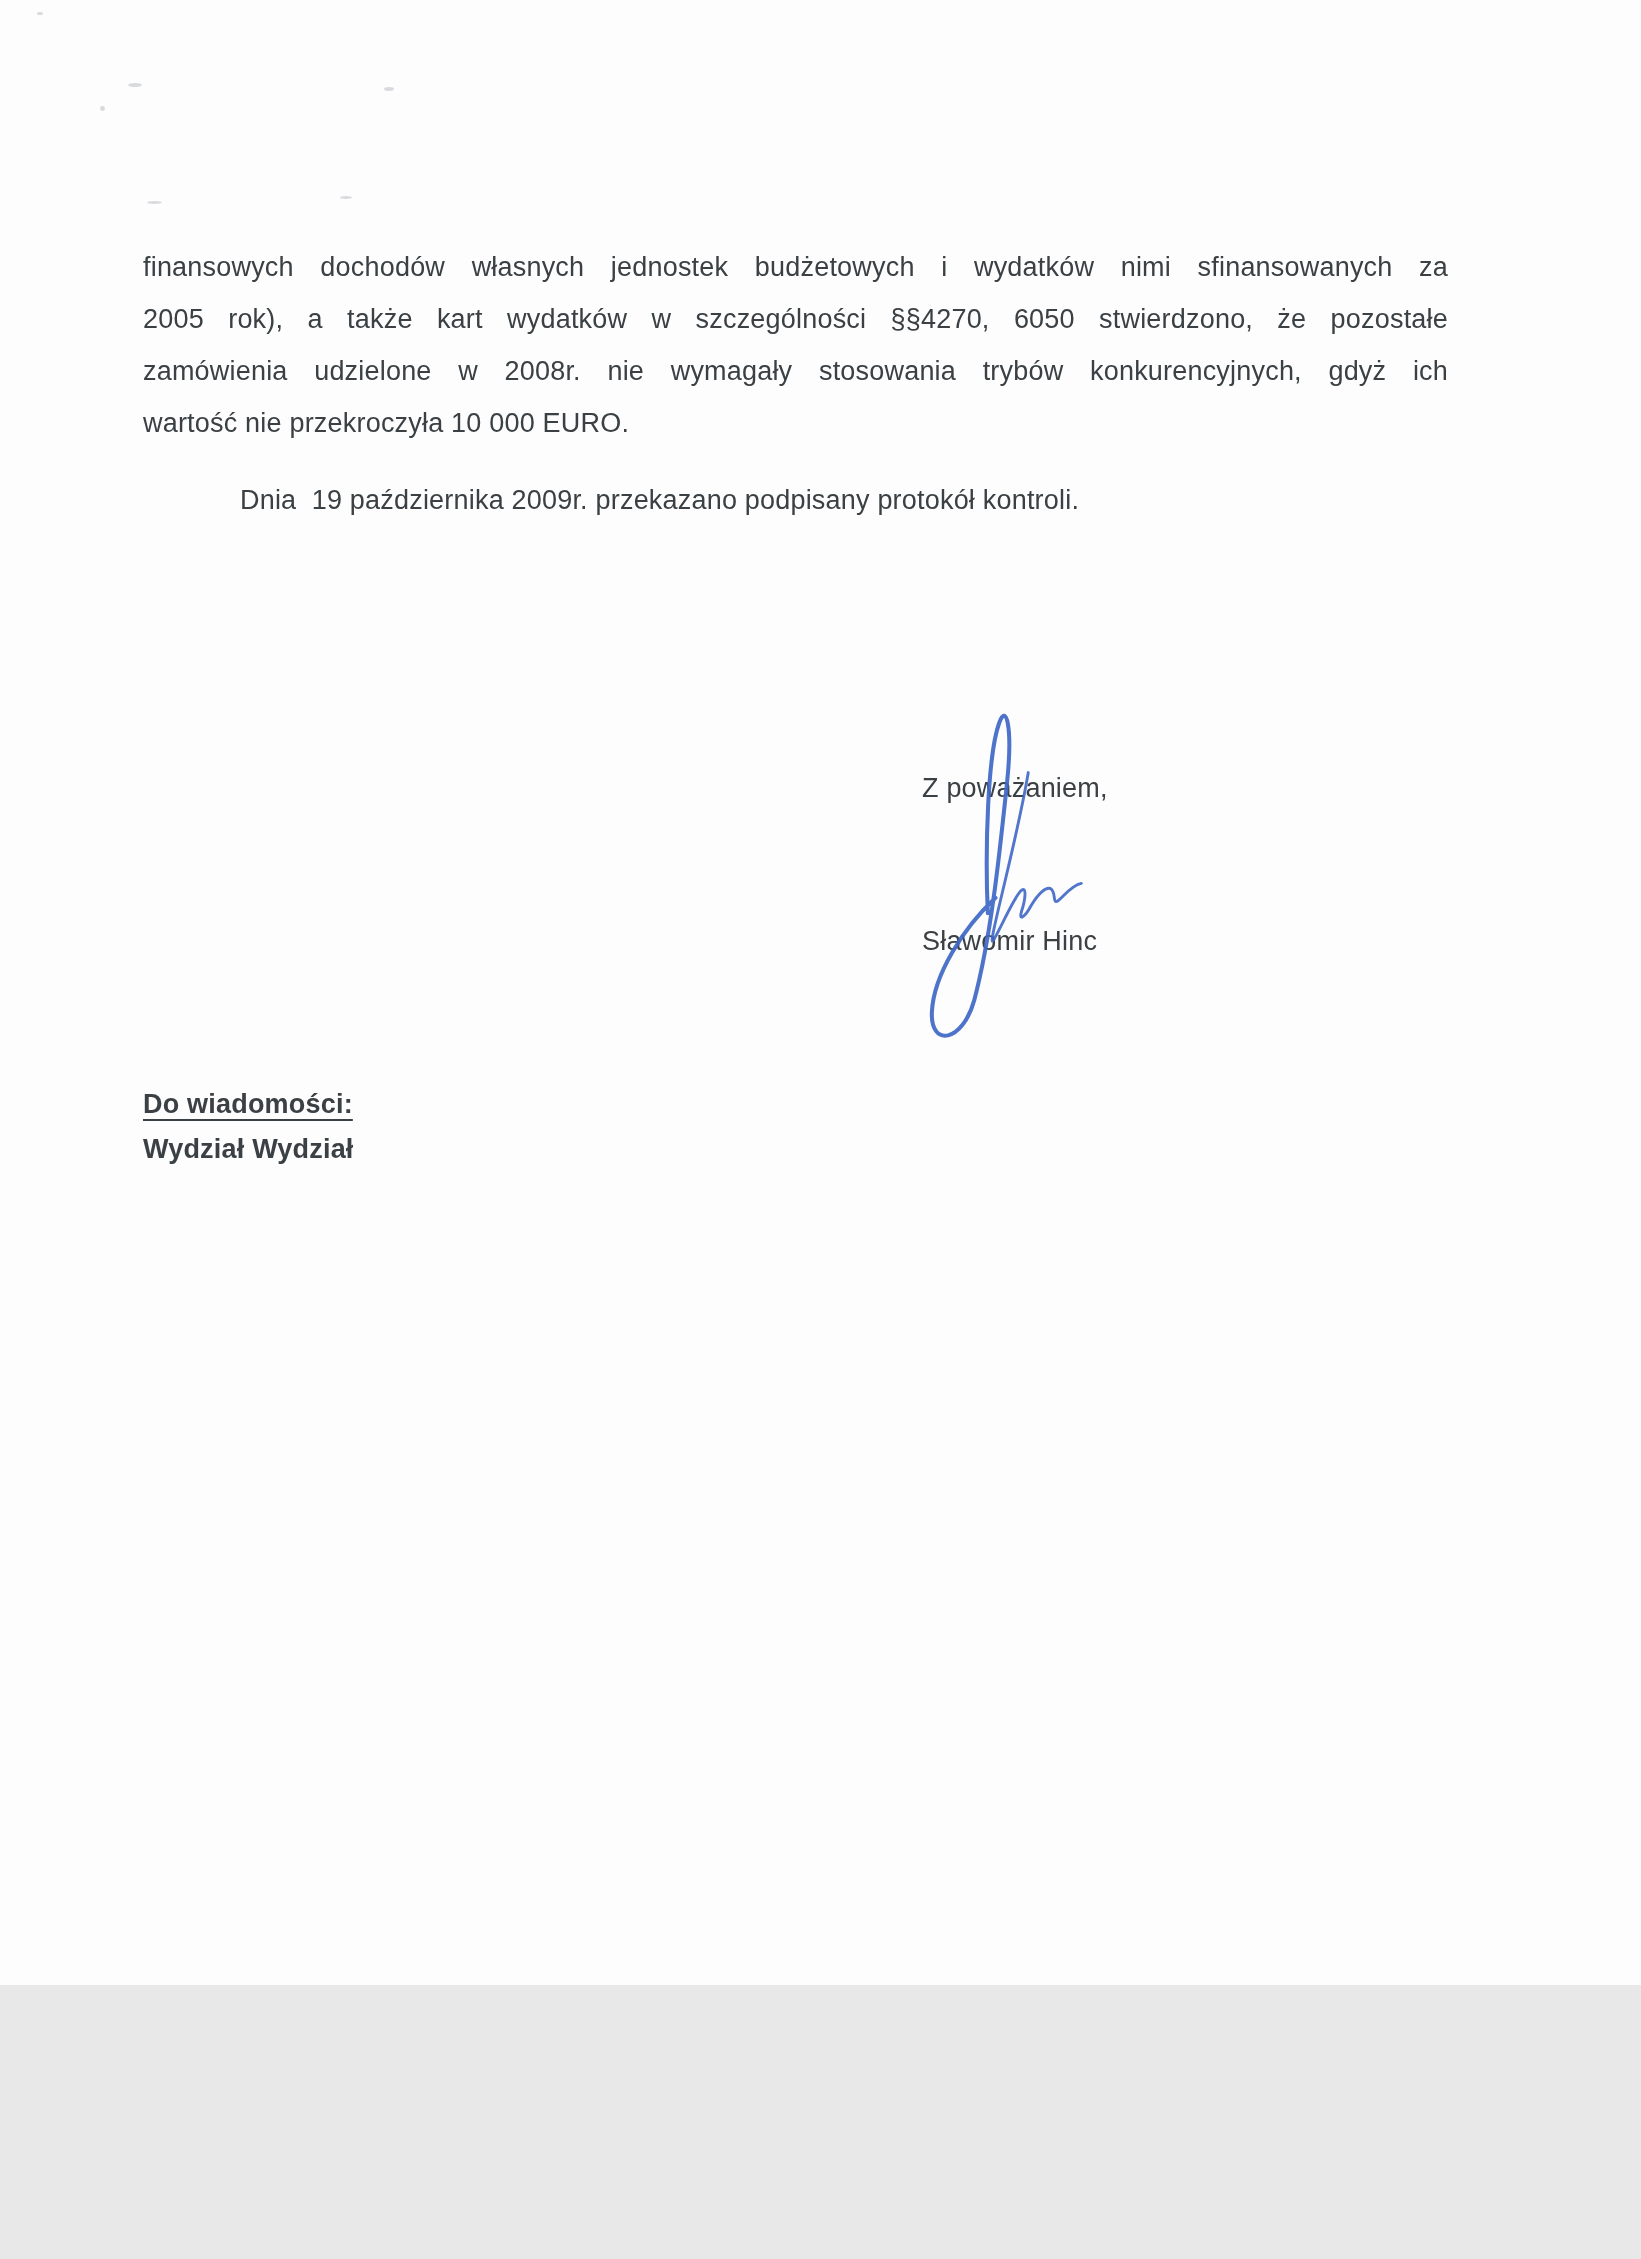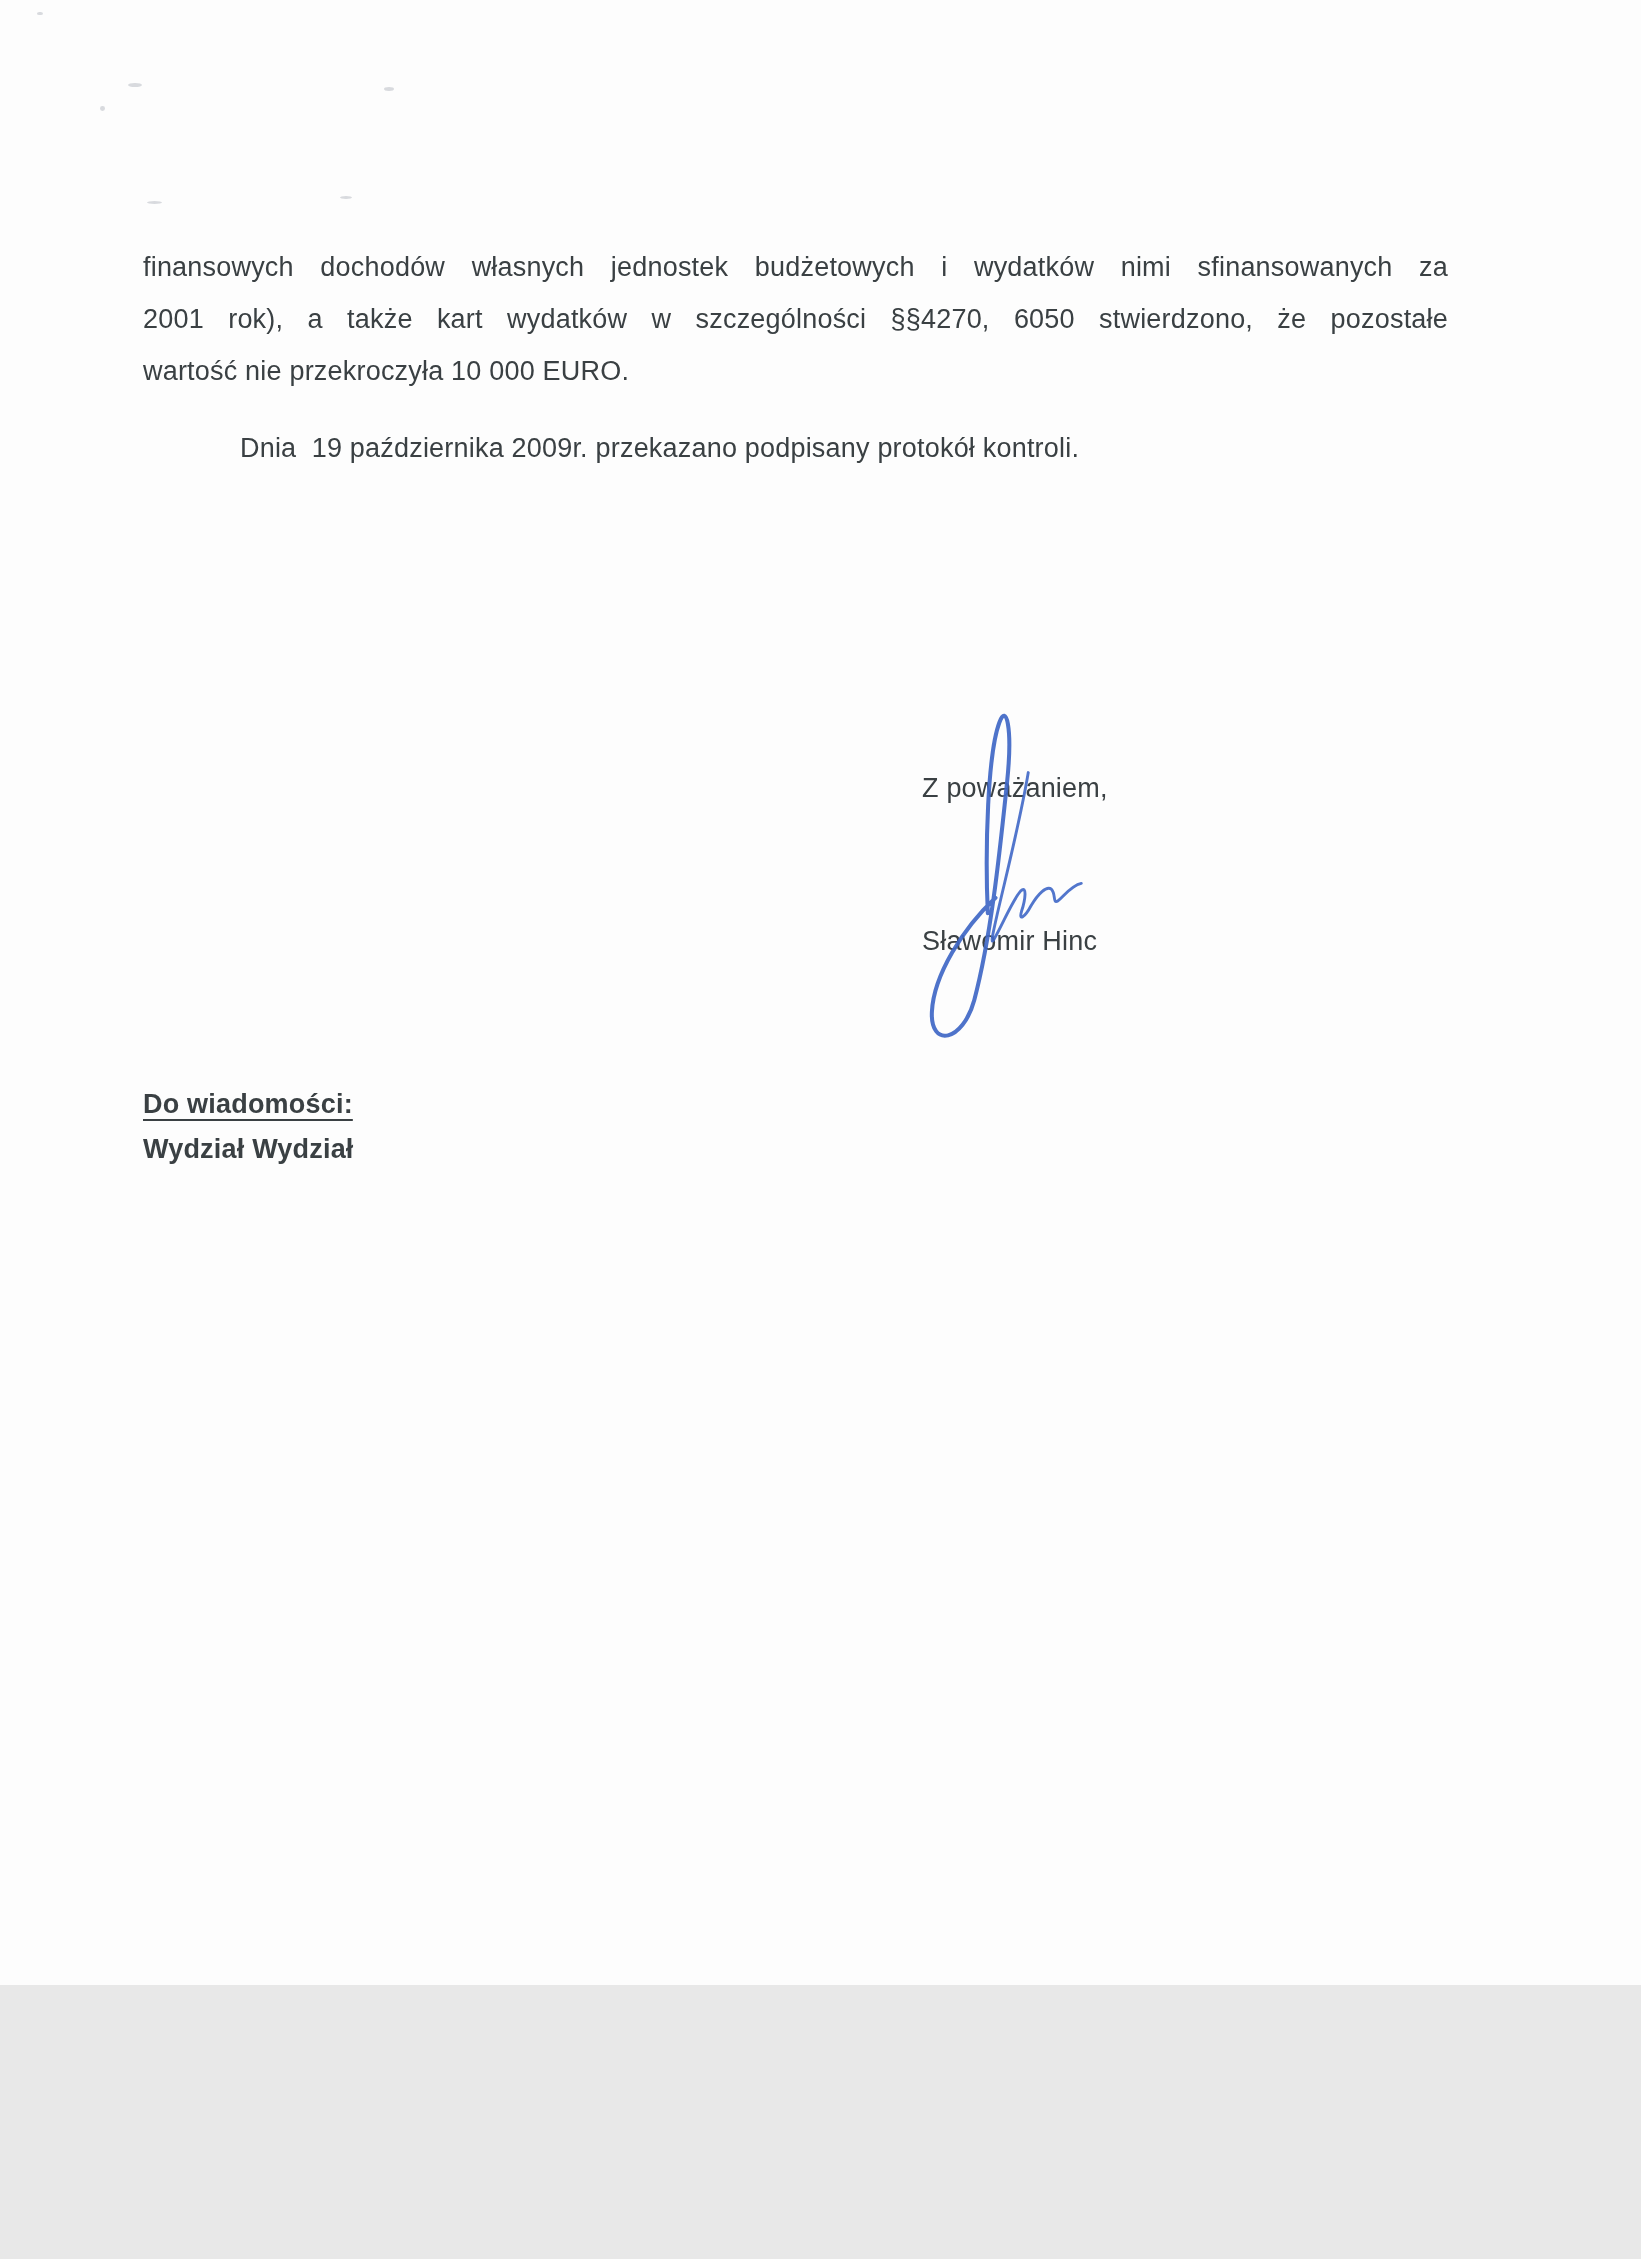--- a/index.html
+++ b/index.html
@@ -136,21 +136,22 @@
 
   <span class="speck" style="left:37px;  top:11.6px;  width:5.8px; height:3.9px;"></span>
   <span class="speck" style="left:128px; top:83px;  width:13.5px; height:3.9px;"></span>
   <span class="speck" style="left:100px; top:106px; width:4.8px; height:4.8px;"></span>
   <span class="speck" style="left:384px; top:87px;  width:9.7px; height:3.9px;"></span>
   <span class="speck" style="left:147px; top:201px; width:15.4px; height:2.9px;"></span>
   <span class="speck" style="left:340px; top:196px; width:11.6px; height:2.9px;"></span>
 
   <div class="para">
     <div class="line just">finansowych dochodów własnych jednostek budżetowych i wydatków nimi sfinansowanych za</div>
-    <div class="line just">2001 rok), a także kart wydatków w szczególności §§4270, 6050 stwierdzono, że pozostałe</div>
+    <div class="line just">2005 rok), a także kart wydatków w szczególności §§4270, 6050 stwierdzono, że pozostałe</div>
+    <div class="line just">zamówienia udzielone w  2008r. nie wymagały stosowania trybów konkurencyjnych, gdyż ich</div>
     <div class="line">wartość nie przekroczyła 10 000 EURO.</div>
     <div class="line date">Dnia  19 października 2009r. przekazano podpisany protokół kontroli.</div>
   </div>
 
   <div class="closing">Z poważaniem,</div>
 
   <svg class="signature" viewBox="0 0 220 360" fill="none" xmlns="http://www.w3.org/2000/svg">
     <path stroke-width="4.2" stroke-linecap="round" opacity="0.92" d="M 88 228
              C 85 160, 88 62, 100 30
              C 107 10, 114 34, 108 92

